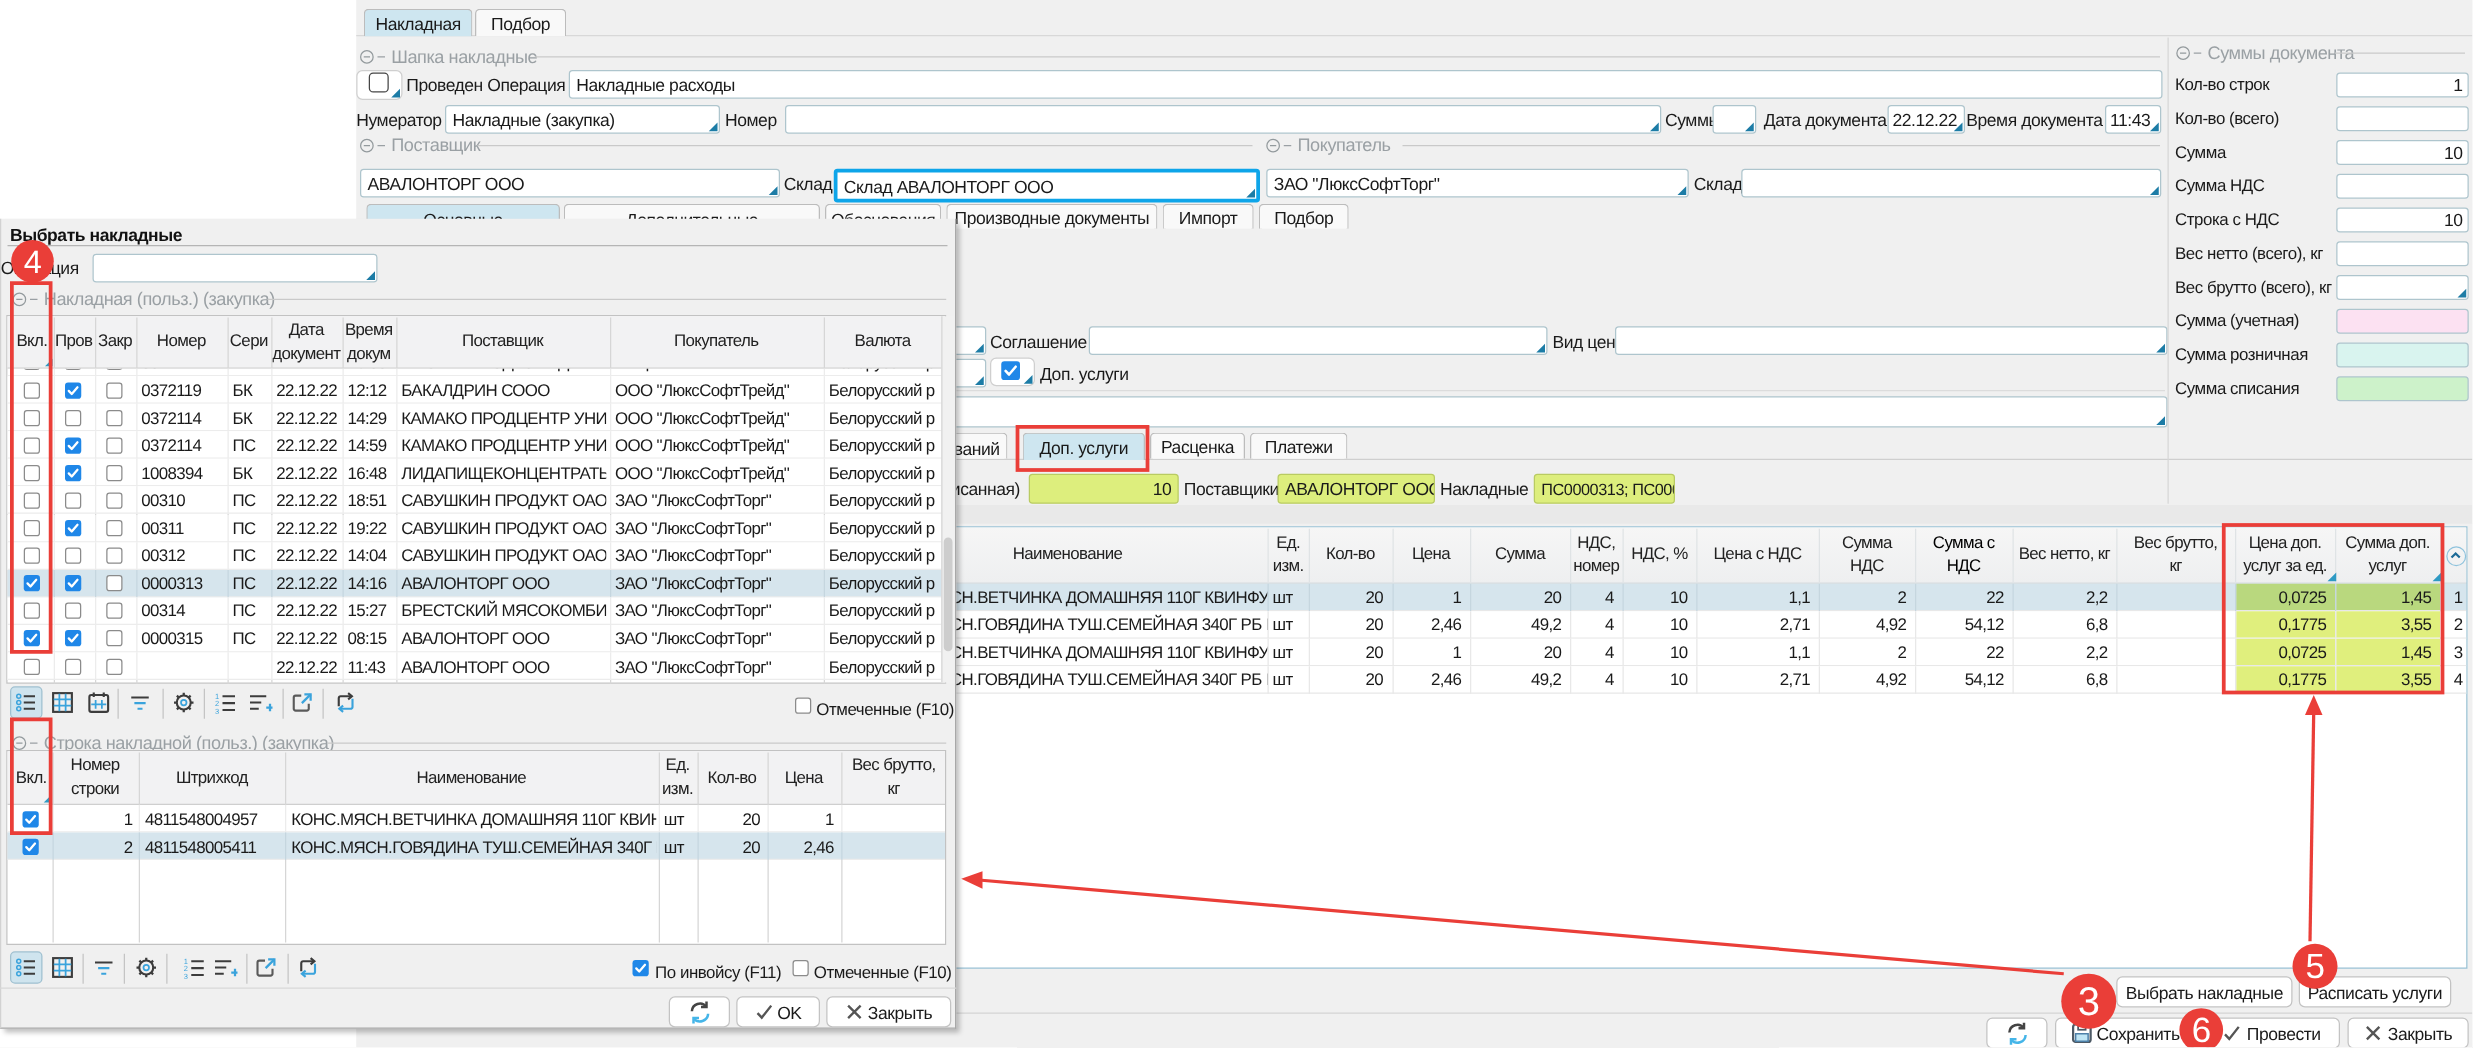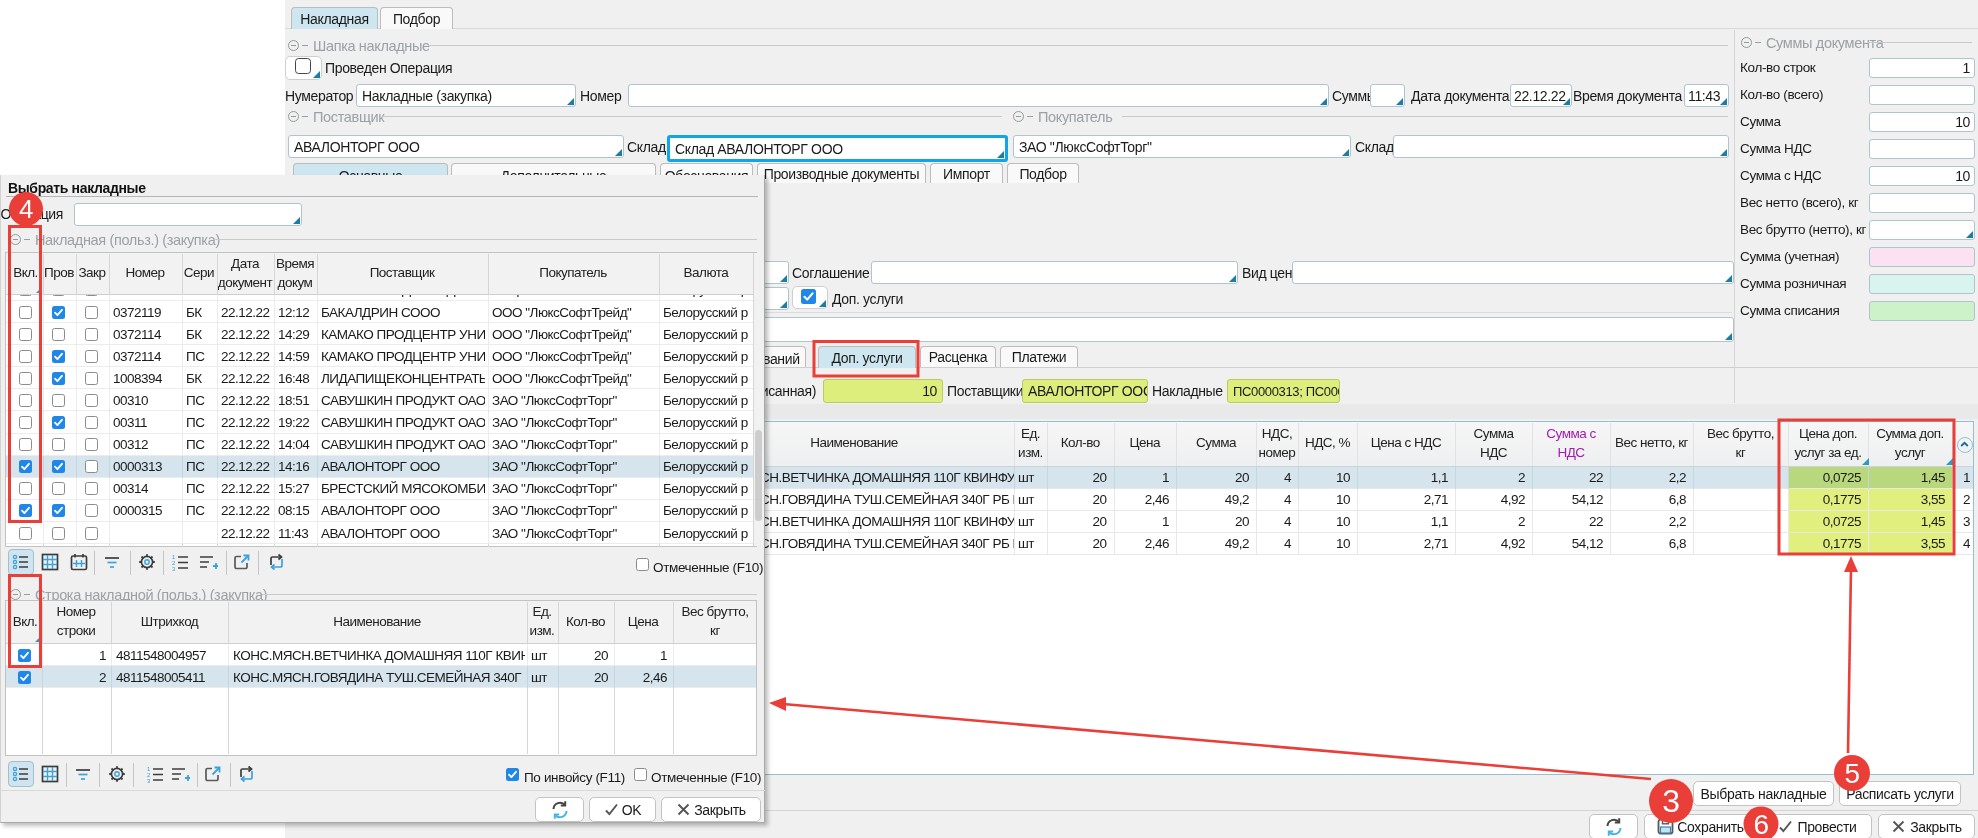--- a/index.html
+++ b/index.html
@@ -15,20 +15,23 @@
       <div style="position:absolute;left:2px;right:2px;top:3.8px;height:1.2px;background:#939a9d;"></div>
     </div>
     <div class="abs" style="left:302px;top:45px;width:6px;height:1.2px;background:#9aa0a4;"></div>
     <div class="abs " style="left:313px;top:39px;font-size:14.5px;color:#9aa0a4;white-space:nowrap;line-height:1;">Шапка накладные</div>
     <div class="abs" style="left:428px;top:45px;width:1300px;height:1px;background:#c9c9c9;"></div>
 <div class="abs" style="left:284.5px;top:55.5px;width:35px;height:22.5px;background:#fff;border:1px solid #cfcfcf;border-radius:5px;">
       <div class="ctri"></div>
     </div>
     <div class="abs" style="left:295.0px;top:58.0px;width:16px;height:16px;background:#fff;border:1.7px solid #454545;border-radius:3.5px;box-sizing:border-box;"></div>
 <div class="abs " style="left:325px;top:61px;font-size:14px;color:#1a1a1a;white-space:nowrap;line-height:1;">Проведен Операция</div>
+<div class="abs" style="left:455px;top:56px;width:1273px;height:21px;background:#fff;border:1px solid #aec5cd;border-radius:3px;overflow:hidden;">
+      <div style="position:absolute;left:5px;right:5px;top:0;bottom:0;display:flex;align-items:center;justify-content:flex-start;font-size:14px;color:#1a1a1a;white-space:nowrap;">Накладные расходы</div>
+    </div>
 <div class="abs " style="left:285px;top:89px;font-size:14px;color:#1a1a1a;white-space:nowrap;line-height:1;">Нумератор</div>
 <div class="abs" style="left:356px;top:84px;width:218px;height:21px;background:#fff;border:1px solid #aec5cd;border-radius:3px;overflow:hidden;">
       <div style="position:absolute;left:5px;right:5px;top:0;bottom:0;display:flex;align-items:center;justify-content:flex-start;font-size:14px;color:#1a1a1a;white-space:nowrap;">Накладные (закупка)</div>
       <div class="ctri"></div>
     </div>
 <div class="abs " style="left:580px;top:89px;font-size:14px;color:#1a1a1a;white-space:nowrap;line-height:1;">Номер</div>
 <div class="abs" style="left:628px;top:84px;width:699px;height:21px;background:#fff;border:1px solid #aec5cd;border-radius:3px;overflow:hidden;">
       <div style="position:absolute;left:5px;right:5px;top:0;bottom:0;display:flex;align-items:center;justify-content:flex-start;font-size:14px;color:#1a1a1a;white-space:nowrap;"></div>
       <div class="ctri"></div>
     </div>
@@ -137,21 +140,21 @@
 <div class="abs" style="left:599px;top:422px;width:1374px;height:44.5px;background:linear-gradient(#f6f6f6,#eeeff0);border-bottom:1px solid #cdd4d8;box-sizing:border-box;"></div>
 <div class="abs" style="left:694px;top:423px;width:320px;height:41.5px;display:flex;align-items:center;justify-content:center;text-align:center;font-size:13.5px;letter-spacing:-0.5px;color:#222;line-height:1.4;">Наименование</div>
 <div class="abs" style="left:1014px;top:423px;width:33px;height:41.5px;display:flex;align-items:center;justify-content:center;text-align:center;font-size:13.5px;letter-spacing:-0.5px;color:#222;line-height:1.4;">Ед.<br>изм.</div>
 <div class="abs" style="left:1047px;top:423px;width:66.5px;height:41.5px;display:flex;align-items:center;justify-content:center;text-align:center;font-size:13.5px;letter-spacing:-0.5px;color:#222;line-height:1.4;">Кол-во</div>
 <div class="abs" style="left:1113.5px;top:423px;width:62.5px;height:41.5px;display:flex;align-items:center;justify-content:center;text-align:center;font-size:13.5px;letter-spacing:-0.5px;color:#222;line-height:1.4;">Цена</div>
 <div class="abs" style="left:1176px;top:423px;width:80px;height:41.5px;display:flex;align-items:center;justify-content:center;text-align:center;font-size:13.5px;letter-spacing:-0.5px;color:#222;line-height:1.4;">Сумма</div>
 <div class="abs" style="left:1256px;top:423px;width:42px;height:41.5px;display:flex;align-items:center;justify-content:center;text-align:center;font-size:13.5px;letter-spacing:-0.5px;color:#222;line-height:1.4;">НДС,<br>номер</div>
 <div class="abs" style="left:1298px;top:423px;width:59px;height:41.5px;display:flex;align-items:center;justify-content:center;text-align:center;font-size:13.5px;letter-spacing:-0.5px;color:#222;line-height:1.4;">НДС, %</div>
 <div class="abs" style="left:1357px;top:423px;width:98px;height:41.5px;display:flex;align-items:center;justify-content:center;text-align:center;font-size:13.5px;letter-spacing:-0.5px;color:#222;line-height:1.4;">Цена с НДС</div>
 <div class="abs" style="left:1455px;top:423px;width:77px;height:41.5px;display:flex;align-items:center;justify-content:center;text-align:center;font-size:13.5px;letter-spacing:-0.5px;color:#222;line-height:1.4;">Сумма<br>НДС</div>
-<div class="abs" style="left:1532px;top:423px;width:78px;height:41.5px;display:flex;align-items:center;justify-content:center;text-align:center;font-size:13.5px;letter-spacing:-0.5px;color:#a21caf;line-height:1.4;">Сумма с<br>НДС</div>
+<div class="abs" style="left:1532px;top:423px;width:78px;height:41.5px;display:flex;align-items:center;justify-content:center;text-align:center;font-size:13.5px;letter-spacing:-0.5px;color:#000000;line-height:1.4;">Сумма с<br>НДС</div>
 <div class="abs" style="left:1610px;top:423px;width:83px;height:41.5px;display:flex;align-items:center;justify-content:center;text-align:center;font-size:13.5px;letter-spacing:-0.5px;color:#222;line-height:1.4;">Вес нетто, кг</div>
 <div class="abs" style="left:1693px;top:423px;width:95px;height:41.5px;display:flex;align-items:center;justify-content:center;text-align:center;font-size:13.5px;letter-spacing:-0.5px;color:#222;line-height:1.4;">Вес брутто,<br>кг</div>
 <div class="abs" style="left:1788px;top:423px;width:80px;height:41.5px;display:flex;align-items:center;justify-content:center;text-align:center;font-size:13.5px;letter-spacing:-0.5px;color:#222;line-height:1.4;">Цена доп.<br>услуг за ед.</div>
 <div class="abs" style="left:1868px;top:423px;width:84px;height:41.5px;display:flex;align-items:center;justify-content:center;text-align:center;font-size:13.5px;letter-spacing:-0.5px;color:#222;line-height:1.4;">Сумма доп.<br>услуг</div>
 <div class="abs" style="left:694px;top:423px;width:1px;height:42.5px;background:#dfe3e5;"></div>
 <div class="abs" style="left:1014px;top:423px;width:1px;height:42.5px;background:#dfe3e5;"></div>
 <div class="abs" style="left:1047px;top:423px;width:1px;height:42.5px;background:#dfe3e5;"></div>
 <div class="abs" style="left:1113.5px;top:423px;width:1px;height:42.5px;background:#dfe3e5;"></div>
 <div class="abs" style="left:1176px;top:423px;width:1px;height:42.5px;background:#dfe3e5;"></div>
 <div class="abs" style="left:1256px;top:423px;width:1px;height:42.5px;background:#dfe3e5;"></div>
@@ -342,29 +345,29 @@
       <div style="position:absolute;left:4px;right:4px;top:0;bottom:0;display:flex;align-items:center;justify-content:flex-end;font-size:14px;color:#1a1a1a;white-space:nowrap;"></div>
     </div>
 <div class="abs " style="left:1740px;top:115.0px;font-size:13.5px;color:#1a1a1a;white-space:nowrap;line-height:1;">Сумма</div>
 <div class="abs" style="left:1869px;top:112.0px;width:104px;height:18px;background:#fff;border:1px solid #aec5cd;border-radius:3px;overflow:hidden;">
       <div style="position:absolute;left:4px;right:4px;top:0;bottom:0;display:flex;align-items:center;justify-content:flex-end;font-size:14px;color:#1a1a1a;white-space:nowrap;">10</div>
     </div>
 <div class="abs " style="left:1740px;top:142.0px;font-size:13.5px;color:#1a1a1a;white-space:nowrap;line-height:1;">Сумма НДС</div>
 <div class="abs" style="left:1869px;top:139.0px;width:104px;height:18px;background:#fff;border:1px solid #aec5cd;border-radius:3px;overflow:hidden;">
       <div style="position:absolute;left:4px;right:4px;top:0;bottom:0;display:flex;align-items:center;justify-content:flex-end;font-size:14px;color:#1a1a1a;white-space:nowrap;"></div>
     </div>
-<div class="abs " style="left:1740px;top:169.0px;font-size:13.5px;color:#1a1a1a;white-space:nowrap;line-height:1;">Сумма с НДС</div>
+<div class="abs " style="left:1740px;top:169.0px;font-size:13.5px;color:#1a1a1a;white-space:nowrap;line-height:1;">Строка с НДС</div>
 <div class="abs" style="left:1869px;top:166.0px;width:104px;height:18px;background:#fff;border:1px solid #aec5cd;border-radius:3px;overflow:hidden;">
       <div style="position:absolute;left:4px;right:4px;top:0;bottom:0;display:flex;align-items:center;justify-content:flex-end;font-size:14px;color:#1a1a1a;white-space:nowrap;">10</div>
     </div>
 <div class="abs " style="left:1740px;top:196.0px;font-size:13.5px;color:#1a1a1a;white-space:nowrap;line-height:1;">Вес нетто (всего), кг</div>
 <div class="abs" style="left:1869px;top:193.0px;width:104px;height:18px;background:#fff;border:1px solid #aec5cd;border-radius:3px;overflow:hidden;">
       <div style="position:absolute;left:4px;right:4px;top:0;bottom:0;display:flex;align-items:center;justify-content:flex-end;font-size:14px;color:#1a1a1a;white-space:nowrap;"></div>
     </div>
-<div class="abs " style="left:1740px;top:223.0px;font-size:13.5px;color:#1a1a1a;white-space:nowrap;line-height:1;">Вес брутто (нетто), кг</div>
+<div class="abs " style="left:1740px;top:223.0px;font-size:13.5px;color:#1a1a1a;white-space:nowrap;line-height:1;">Вес брутто (всего), кг</div>
 <div class="abs" style="left:1869px;top:220.0px;width:104px;height:18px;background:#fff;border:1px solid #aec5cd;border-radius:3px;overflow:hidden;">
       <div style="position:absolute;left:4px;right:4px;top:0;bottom:0;display:flex;align-items:center;justify-content:flex-end;font-size:14px;color:#1a1a1a;white-space:nowrap;"></div>
       <div class="ctri"></div>
     </div>
 <div class="abs " style="left:1740px;top:250.0px;font-size:13.5px;color:#1a1a1a;white-space:nowrap;line-height:1;">Сумма (учетная)</div>
 <div class="abs" style="left:1869px;top:247.0px;width:104px;height:18px;background:#fce1f2;border:1px solid #aec5cd;border-radius:3px;overflow:hidden;">
       <div style="position:absolute;left:4px;right:4px;top:0;bottom:0;display:flex;align-items:center;justify-content:flex-end;font-size:14px;color:#1a1a1a;white-space:nowrap;"></div>
     </div>
 <div class="abs " style="left:1740px;top:277.0px;font-size:13.5px;color:#1a1a1a;white-space:nowrap;line-height:1;">Сумма розничная</div>
 <div class="abs" style="left:1869px;top:274.0px;width:104px;height:18px;background:#d9f4ef;border:1px solid #aec5cd;border-radius:3px;overflow:hidden;">

